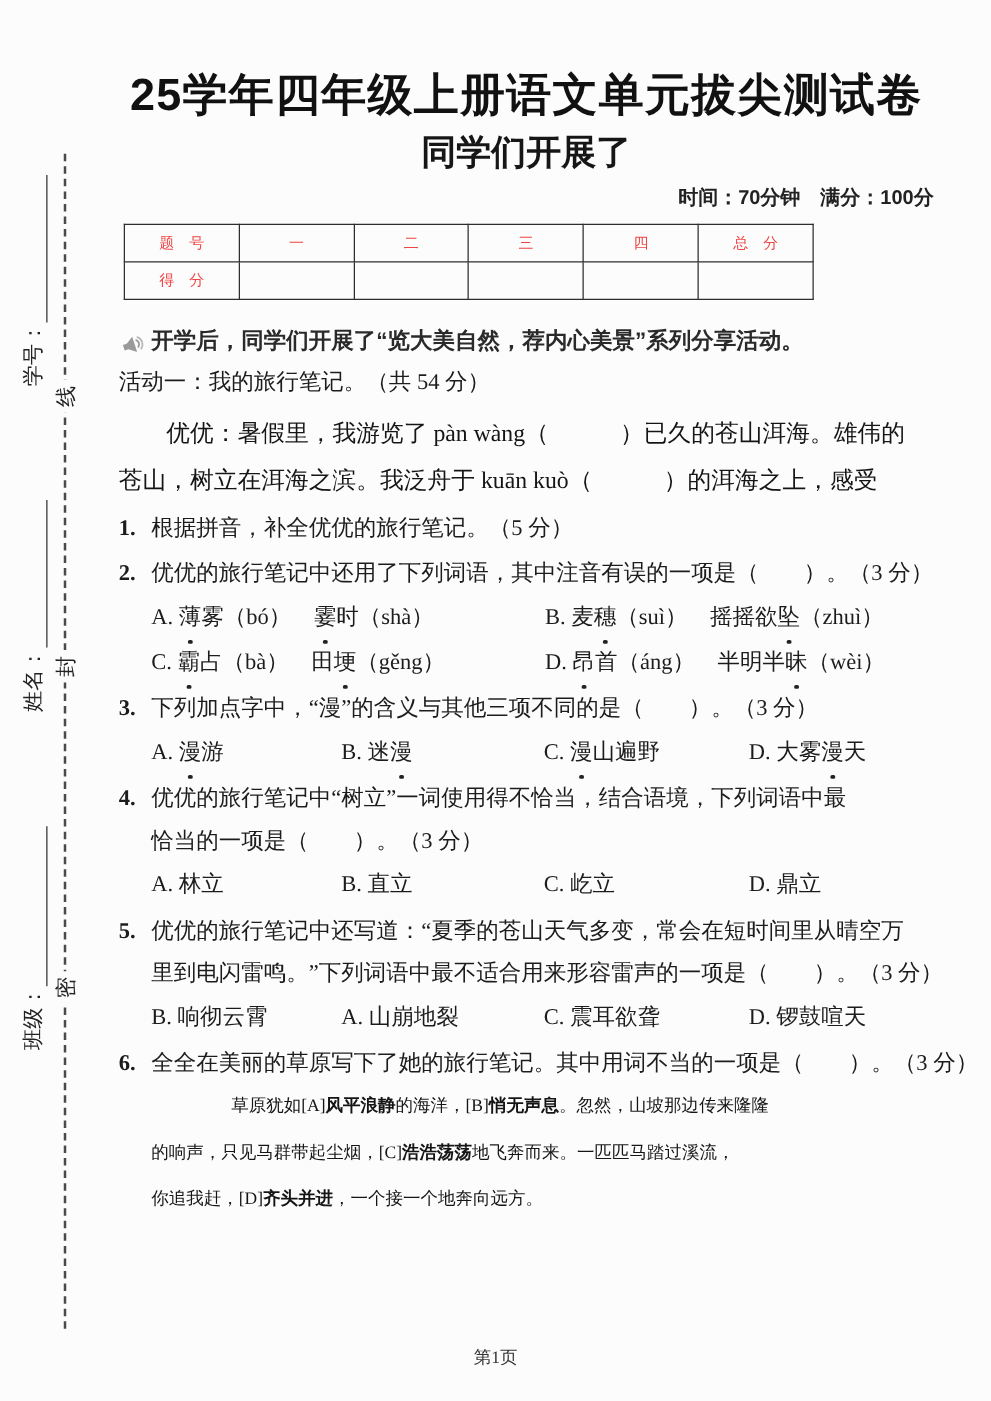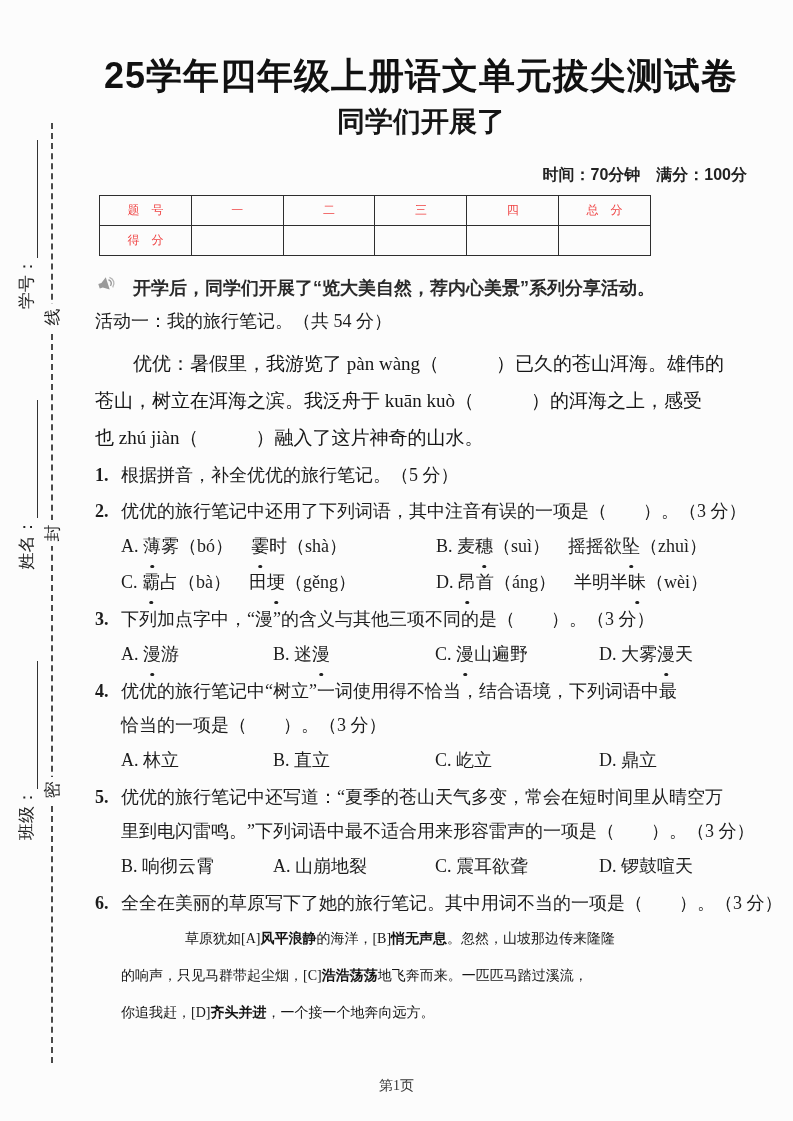--- a/index.html
+++ b/index.html
@@ -34,31 +34,31 @@
     text-align:center;font-family:"Liberation Sans","DejaVu Sans",sans-serif;
     font-weight:900;font-size:36px;line-height:52px;color:#111;letter-spacing:1px;
     white-space:nowrap;
   }
   .page-subtitle{
     text-align:center;font-family:"Liberation Sans","DejaVu Sans",sans-serif;
     font-weight:800;font-size:28px;line-height:40px;color:#161616;
   }
   .meta-line{
     text-align:right;font-family:"Liberation Sans","DejaVu Sans",sans-serif;
-    font-weight:600;font-size:16px;line-height:24px;margin-top:21px;color:#222;
+    font-weight:600;font-size:16px;line-height:24px;margin-top:5px;color:#222;
   }
   table.score{
     border-collapse:collapse;width:552px;margin:8px 0 0 4px;
     font-size:12px;color:#ef4444;table-layout:fixed;
   }
   table.score td{
     border:1.6px solid #2e2e2e;height:29px;text-align:center;padding:0;
   }
   .announce{
-    display:flex;align-items:flex-start;gap:16px;margin-top:17px;
+    display:flex;align-items:flex-end;gap:4px;margin-top:17px;
     font-family:"Liberation Sans","DejaVu Sans",sans-serif;
     font-weight:700;font-size:18px;line-height:30px;color:#2a2a2a;white-space:nowrap;
   }
   .announce svg{flex:0 0 auto;}
   .activity{font-size:18px;line-height:32px;margin-top:2px;white-space:nowrap;}
   .passage{margin-top:8px;font-size:19px;line-height:37px;color:#151515;}
   .passage .pline{white-space:nowrap;}
   .pline.indent{padding-left:38px;}
   .q{display:flex;margin-top:2px;font-size:18px;line-height:34px;}
   .q-num{width:26px;font-weight:bold;flex:0 0 auto;}
@@ -140,21 +140,20 @@
       </g>
     </svg>
     <span>开学后，同学们开展了“览大美自然，荐内心美景”系列分享活动。</span>
   </div>
 
   <div class="activity">活动一：我的旅行笔记。（共 54 分）</div>
 
   <div class="passage">
     <div class="pline indent">优优：暑假里，我游览了 pàn wàng（　　　）已久的苍山洱海。雄伟的</div>
     <div class="pline">苍山，树立在洱海之滨。我泛舟于 kuān kuò（　　　）的洱海之上，感受</div>
-    <div class="pline">也 zhú jiàn（　　　）融入了这片神奇的山水。</div>
   </div>
 
   <div class="q">
     <span class="q-num">1.</span>
     <div class="q-body">
         <div class="q-line">根据拼音，补全优优的旅行笔记。（5 分）</div>
       </div>
   </div>
 
   <div class="q">

